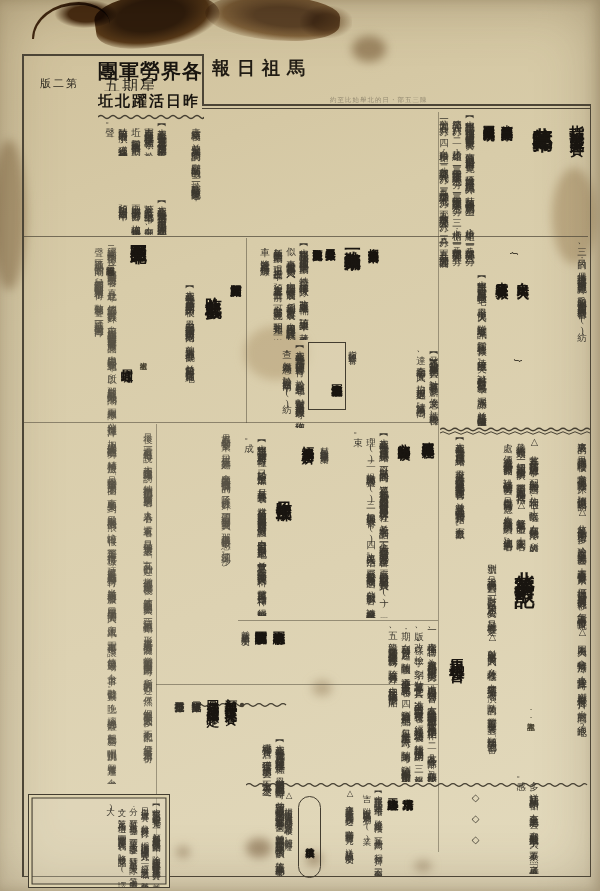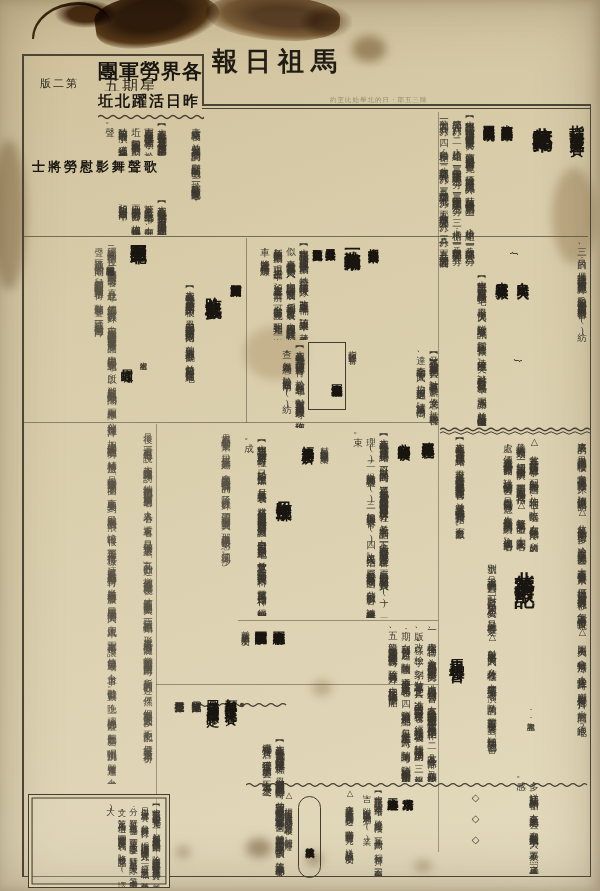--- a/index.html
+++ b/index.html
@@ -41,21 +41,21 @@
   <div class="stain" style="left:-8px;top:140px;width:34px;height:150px;background:#8a6a42;opacity:.4;"></div>
   <div class="stain" style="left:352px;top:36px;width:34px;height:26px;background:#7a5a35;opacity:.5;"></div>
   <div class="stain" style="left:246px;top:838px;width:26px;height:20px;background:#6b4a2a;opacity:.45;"></div>
   <div class="stain" style="left:306px;top:852px;width:16px;height:14px;background:#6b4a2a;opacity:.4;"></div>
   <div class="stain" style="left:176px;top:846px;width:14px;height:12px;background:#6b4a2a;opacity:.35;"></div>
   <div class="stain" style="left:414px;top:860px;width:18px;height:12px;background:#6b4a2a;opacity:.3;"></div>
   <div class="stain" style="left:312px;top:680px;width:20px;height:16px;background:#7a5a35;opacity:.3;"></div>
 
   <div class="abs hrtl" style="left:40px;top:76px;width:52px;height:15px;font-size:11px;letter-spacing:2px;color:#2c2820;">版二第</div>
   <div class="abs hrtl" style="left:104px;top:76px;width:52px;height:15px;font-size:16px;letter-spacing:2px;color:#2c2820;">五期星</div>
-  <div class="abs hrtl hd" style="left:212px;top:44px;width:126px;height:40px;font-size:26px;letter-spacing:7px;color:#211c14;">報日祖馬</div>
+  <div class="abs hrtl hd" style="left:212px;top:56px;width:126px;height:40px;font-size:18px;letter-spacing:7px;color:#211c14;">報日祖馬</div>
   <div class="abs hrtl" style="left:330px;top:96px;width:120px;height:10px;font-size:6.5px;letter-spacing:1px;color:#5c5546;opacity:.55;">約至比始舉北的日・部五三陳</div>
 
   <div class="rule" style="left:202px;top:104px;width:389px;height:1.5px;"></div>
   <div class="rule" style="left:202px;top:107.5px;width:389px;height:0.5px;"></div>
   <div class="rule" style="left:22px;top:54px;width:181px;height:1.5px;"></div>
   <div class="rule" style="left:202px;top:54px;width:1.5px;height:51px;"></div>
   <div class="rule" style="left:22px;top:54px;width:1.5px;height:823px;"></div>
   <div class="rule" style="left:589.5px;top:104px;width:1.5px;height:773px;"></div>
   <div class="rule" style="left:22px;top:875.5px;width:569px;height:1.5px;"></div>
   <div class="rule" style="left:24px;top:236px;width:564px;height:0.8px;opacity:.7;"></div>
@@ -85,21 +85,20 @@
   <div class="abs v hd" style="left:515px;top:112px;width:42px;height:126px;font-size:20px;letter-spacing:1px;">北竿區昨揭幕</div>
   <div class="abs v hd" style="left:496px;top:116px;width:18px;height:118px;font-size:11.5px;letter-spacing:0.5px;">南竿地區業經圓滿結束</div>
   <div class="abs v hd" style="left:478px;top:116px;width:18px;height:118px;font-size:11.5px;letter-spacing:0.5px;">團體各項成績分別揭曉</div>
   <div class="abs v body-txt" style="left:382px;top:112px;width:94px;height:156px;">【本報訊】守備區指揮部所舉辦的輕兵器射擊比賽,南竿地區已於日前舉行完畢,除優勝項目已誌前訊外,茲誌各項團體成績如后:一、步槍甲組:三一一八部隊總分二〇八三二分,三三二八部隊總分二二四八八分。二、步槍乙組:三三三一部隊二支隊總分一七三〇分,三三三一部隊三支隊總分一七一三分。三、卡柄槍:三一一八部隊總分四五一一五分,三三九二部隊總分一五四〇五六分。四、自動步槍:二一八部隊總分二九六分,三三九二部隊總分二七七八分,五〇五六部隊總分三一二八分,三三八分,五三三九二部總分一五四分。</div>
   <div class="abs v body-txt" style="left:562px;top:240px;width:26px;height:186px;">三、目的:保持本部隊過去優良的射擊紀錄,爭取明年到台灣參加比賽的機會。(紡)</div>
 
   <div class="abs hrtl hd" style="left:98px;top:58px;width:106px;height:32px;font-size:20px;letter-spacing:1px;">團軍勞界各</div>
   <div class="abs hrtl hd" style="left:98px;top:92px;width:106px;height:22px;font-size:15px;letter-spacing:2px;">坵北躍活日昨</div>
   <div class="abs v body-txt" style="left:24px;top:120px;width:144px;height:36px;">【本報北坵十九日專電】馬祖各界元旦勞軍團一行十餘人,由軍友分社總幹事李劍桂率領,於上午九時到達北坵,當即展開勞軍活動,在一個半小時的節目表演中,獲得官兵熱烈的掌聲。</div>
   <div class="abs v body-txt" style="left:170px;top:120px;width:32px;height:114px;">表演結束後,並分別深入碉堡訪問,慰問站崗的戰士,於十一時始乘輪離此返竿。</div>
-  <div class="abs hrtl hd" style="left:32px;top:158px;width:136px;height:18px;font-size:13px;letter-spacing:3px;">士將勞慰影舞聲歌</div>
   <div class="abs v body-txt" style="left:24px;top:197px;width:144px;height:38px;">【本報北竿十九日電】勞軍團今日上午由大墈到達此間後,分別於下午三時及晚上七時半,在中興、金龍兩地演出平劇等節目,均獲得官兵讚賞,預定明日返回南竿。</div>
 
   <div class="abs" style="left:496px;top:258px;width:40px;height:12px;color:#433d30;font-size:13px;transform:rotate(90deg);">｛</div>
   <div class="abs v hd" style="left:511px;top:272px;width:20px;height:72px;font-size:12.5px;letter-spacing:1px;">白犬居民失火</div>
   <div class="abs v hd" style="left:490px;top:272px;width:20px;height:72px;font-size:12.5px;letter-spacing:1px;">幸獲駐軍搶救</div>
   <div class="abs" style="left:496px;top:344px;width:40px;height:12px;color:#433d30;font-size:13px;transform:rotate(-90deg);">｛</div>
   <div class="abs v body-txt" style="left:444px;top:272px;width:44px;height:154px;">【本報訊】白犬西流村村民陳島嶼住宅,今日不愼失火,附近駐軍聞訊,當即馳往搶救,倖未釀成巨災。談村村民對駐軍此一義舉,深表感謝,並將報請守備隊予以獎勵。</div>
 
   <div class="abs v hd" style="left:364px;top:240px;width:16px;height:96px;font-size:10.5px;letter-spacing:0.5px;">指揮部加強康樂活動</div>
   <div class="abs v hd" style="left:338px;top:238px;width:25px;height:122px;font-size:16.5px;letter-spacing:0.5px;">改裝康樂車一輛</div>

